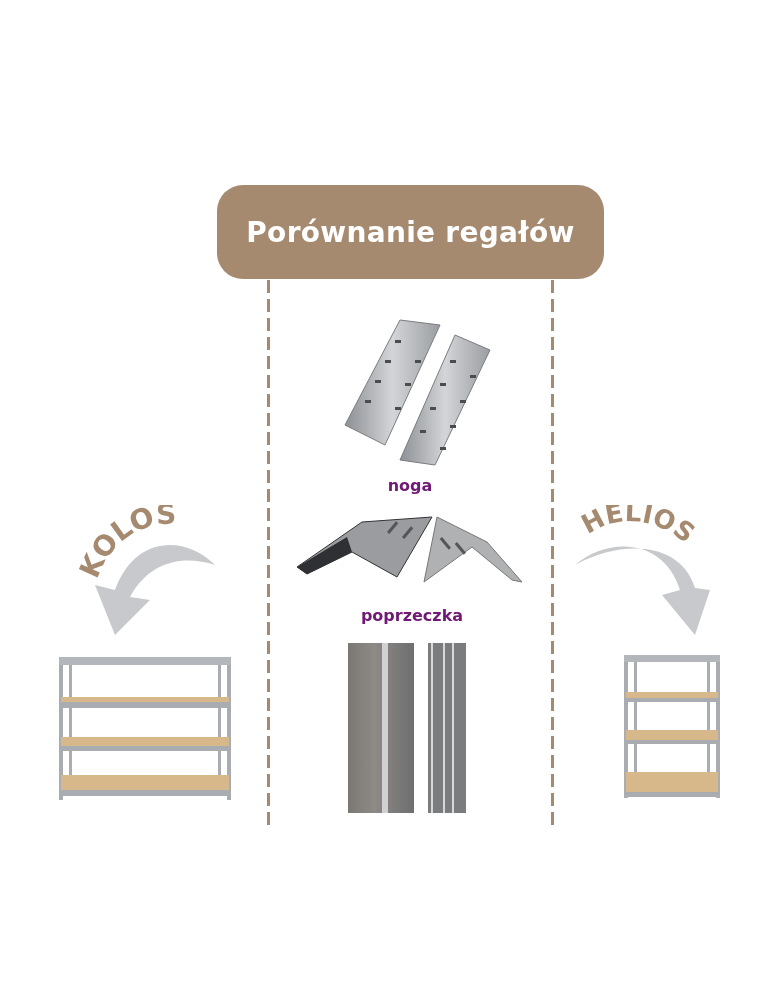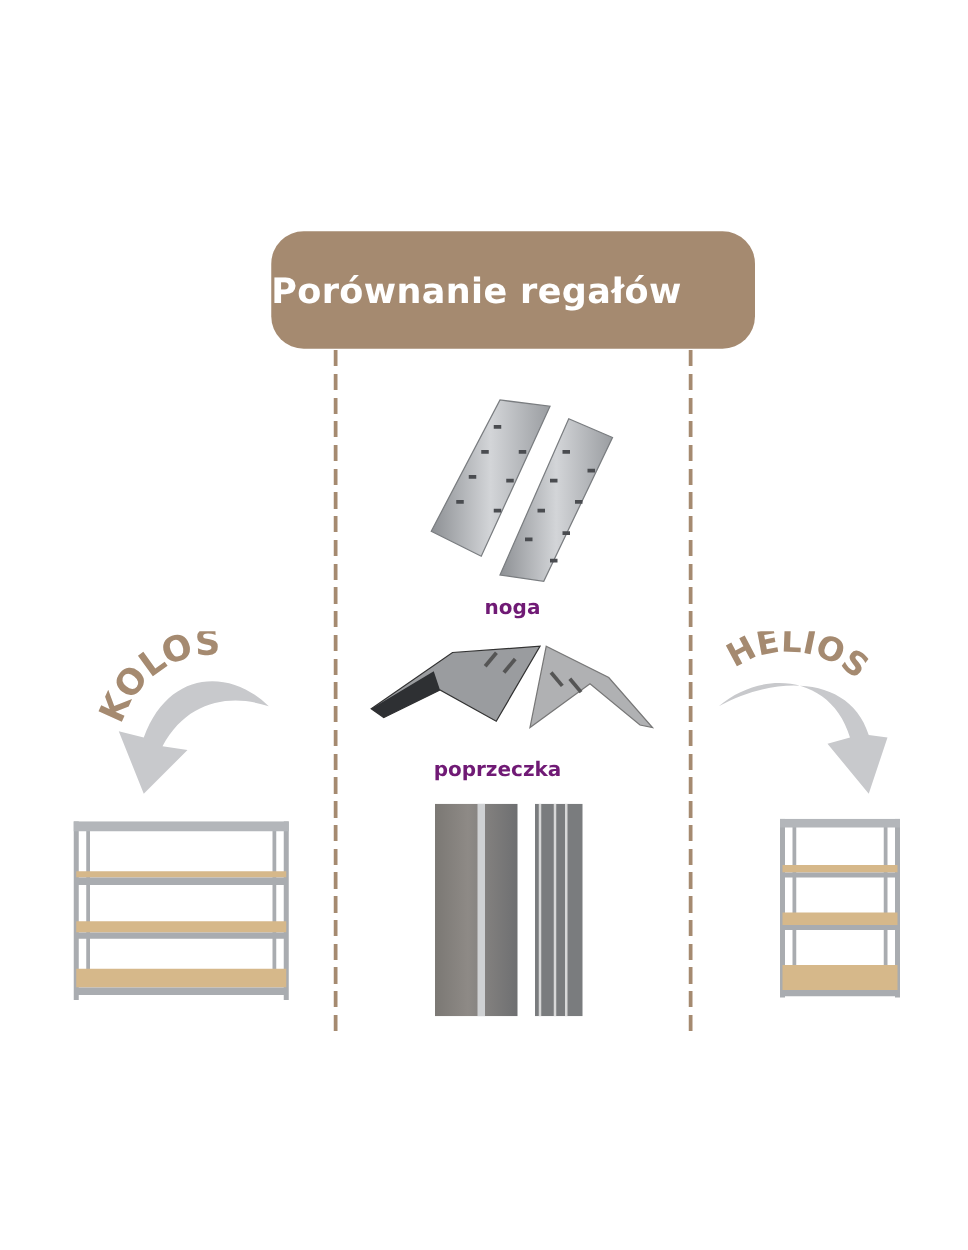--- a/index.html
+++ b/index.html
@@ -1,17 +1,17 @@
 <!DOCTYPE html>
 <html><head>
 <meta charset="utf-8">
 <style>
   html,body{margin:0;padding:0;background:#ffffff;}
   body{width:774px;height:1000px;position:relative;overflow:hidden;font-family:"DejaVu Sans","Liberation Sans",sans-serif;}
-  .title-box{position:absolute;left:217px;top:185px;width:387px;height:94px;background:#a58a70;border-radius:26px;display:flex;align-items:center;}
+  .title-box{position:absolute;left:217px;top:185px;width:387px;height:94px;background:#a58a70;border-radius:26px;display:flex;align-items:center;justify-content:center;}
   .title-box span{color:#fff;font-weight:bold;font-size:28px;letter-spacing:0.3px;}
   .dash{position:absolute;top:280px;width:3px;height:545px;background:repeating-linear-gradient(to bottom,#a58a70 0 13px,transparent 13px 19px);}
   .label{position:absolute;color:#701a75;font-weight:bold;font-size:16px;text-align:center;}
   .curved{position:absolute;}
   .shelf{position:absolute;}
   svg{display:block;}
 </style>
 </head>
 <body>
 
@@ -60,21 +60,21 @@
     <polygon points="5,55 55,25 60,40 15,62" fill="#2e3033"></polygon>
     <polygon points="145,5 195,30 230,70 220,68 180,35 132,70" fill="#b0b1b3" stroke="#777"></polygon>
     <g fill="#555">
         <rect x="95" y="20" width="14" height="3" transform="rotate(-50 95 20)"></rect>
         <rect x="110" y="25" width="14" height="3" transform="rotate(-50 110 25)"></rect>
         <rect x="150" y="25" width="14" height="3" transform="rotate(50 150 25)"></rect>
         <rect x="165" y="30" width="14" height="3" transform="rotate(50 165 30)"></rect>
       </g>
   </svg>
 </div>
-<div class="label" style="left:328px;top:606px;width:140px;">poprzeczka</div>
+<div class="label" style="left:342px;top:606px;width:140px;">poprzeczka</div>
 
 <div class="curved" style="left:348px;top:643px;">
   <svg width="120" height="170" viewBox="0 0 120 170">
     <defs>
         <linearGradient id="pg" x1="0" x2="1">
           <stop offset="0" stop-color="#7b7874"></stop>
           <stop offset=".4" stop-color="#8e8a86"></stop>
           <stop offset="1" stop-color="#6e6f71"></stop>
         </linearGradient>
       </defs>

